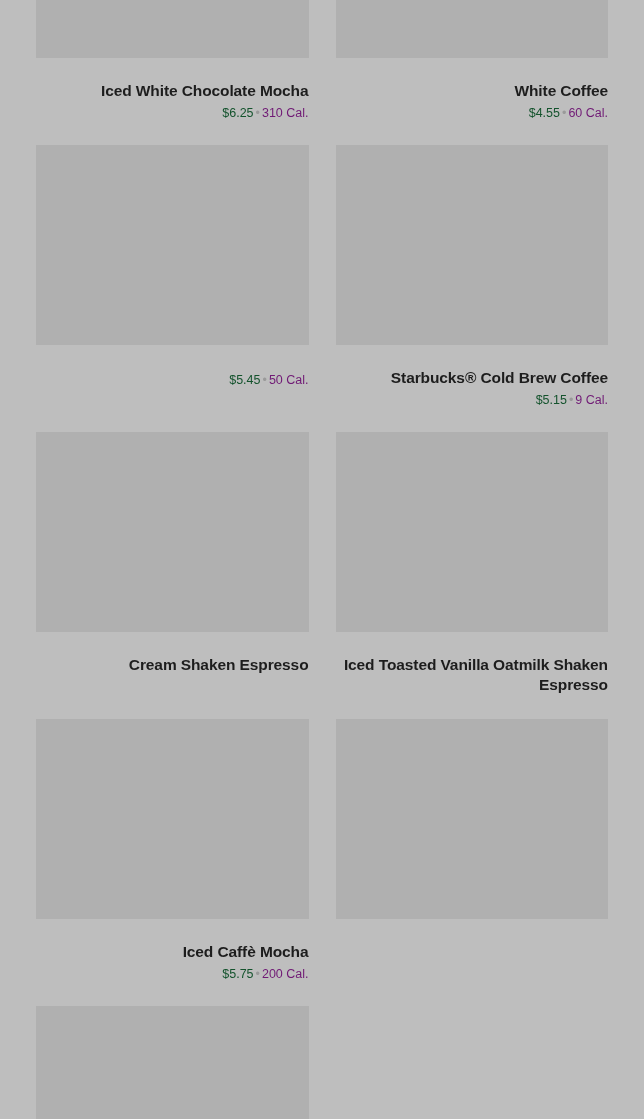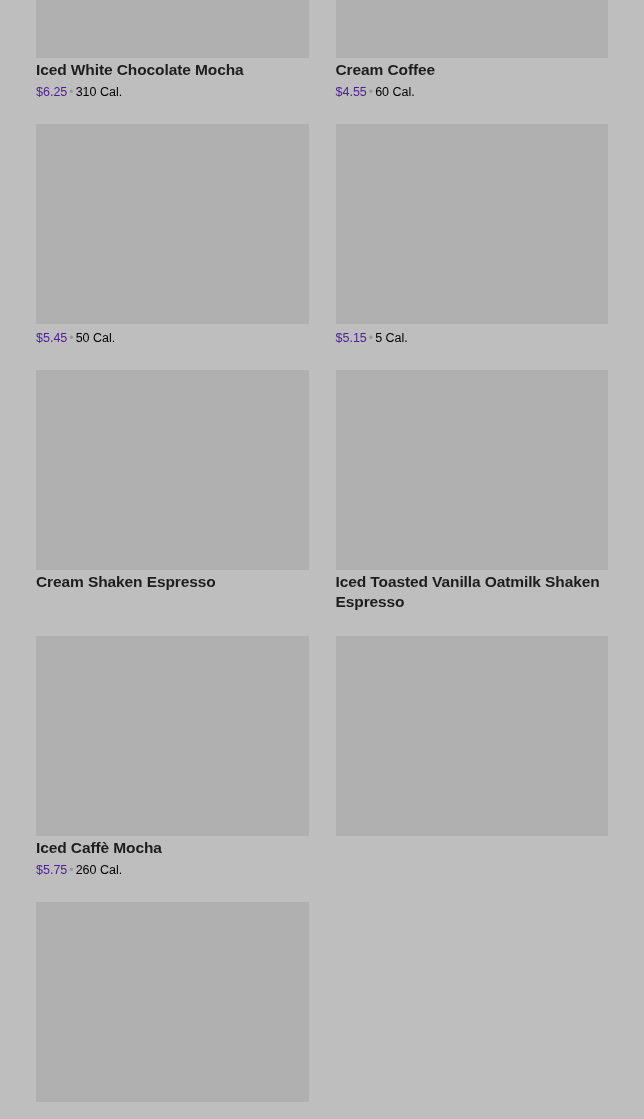--- a/index.html
+++ b/index.html
@@ -47,86 +47,88 @@
   }
 
   .card-image {
     width: 100%;
     height: 200px;
     background: #b0b0b0;
     display: block;
   }
 
   .card-body {
-    padding-top: 2px;
+    padding-top: 23px;
+    text-align: right;
   }
 
   .card-title {
     font-size: 15.5px;
     line-height: 20px;
     font-weight: 700;
     color: #1d1d1d;
     letter-spacing: -0.1px;
   }
 
   .card-meta {
     margin-top: 4px;
     font-size: 12.5px;
     line-height: 16px;
     color: #8f8f8f;
     white-space: nowrap;
   }
 
   .card-price {
-    color: #4c1d95;
+    color: #14532d;
   }
 
   .meta-sep {
     color: #9a9a9a;
     padding: 0 2px;
   }
 
   .card-cal {
-    color: #000000;
+    color: #701a75;
   }
 </style>
 </head>
 <body>
 
 <div id="menu-grid">
   <div class="grid-scroll">
     <div class="grid">
 
       <div class="card">
         <div class="card-image"></div>
         <div class="card-body">
           <div class="card-title">Iced White Chocolate Mocha</div>
           <div class="card-meta"><span class="card-price">$6.25</span><span class="meta-sep">•</span><span class="card-cal">310 Cal.</span></div>
         </div>
       </div>
 
       <div class="card">
         <div class="card-image"></div>
         <div class="card-body">
-          <div class="card-title">Cream Coffee</div>
+          <div class="card-title">White Coffee</div>
           <div class="card-meta"><span class="card-price">$4.55</span><span class="meta-sep">•</span><span class="card-cal">60 Cal.</span></div>
         </div>
       </div>
 
       <div class="card">
         <div class="card-image"></div>
         <div class="card-body">
           <div class="card-meta"><span class="card-price">$5.45</span><span class="meta-sep">•</span><span class="card-cal">50 Cal.</span></div>
         </div>
       </div>
 
       <div class="card">
         <div class="card-image"></div>
         <div class="card-body">
-          <div class="card-meta"><span class="card-price">$5.15</span><span class="meta-sep">•</span><span class="card-cal">5 Cal.</span></div>
+          <div class="card-title">Starbucks® Cold Brew Coffee</div>
+          <div class="card-meta"><span class="card-price">$5.15</span><span class="meta-sep">•</span><span class="card-cal">9 Cal.</span></div>
         </div>
       </div>
 
 
       <div class="card">
         <div class="card-image"></div>
         <div class="card-body">
           <div class="card-title">Cream Shaken Espresso</div>
         </div>
       </div>
@@ -135,21 +137,21 @@
         <div class="card-image"></div>
         <div class="card-body">
           <div class="card-title">Iced Toasted Vanilla Oatmilk Shaken Espresso</div>
         </div>
       </div>
 
       <div class="card">
         <div class="card-image"></div>
         <div class="card-body">
           <div class="card-title">Iced Caffè Mocha</div>
-          <div class="card-meta"><span class="card-price">$5.75</span><span class="meta-sep">•</span><span class="card-cal">260 Cal.</span></div>
+          <div class="card-meta"><span class="card-price">$5.75</span><span class="meta-sep">•</span><span class="card-cal">200 Cal.</span></div>
         </div>
       </div>
 
       <div class="card">
         <div class="card-image"></div>
 
       </div>
 
       <div class="card">
         <div class="card-image"></div>

